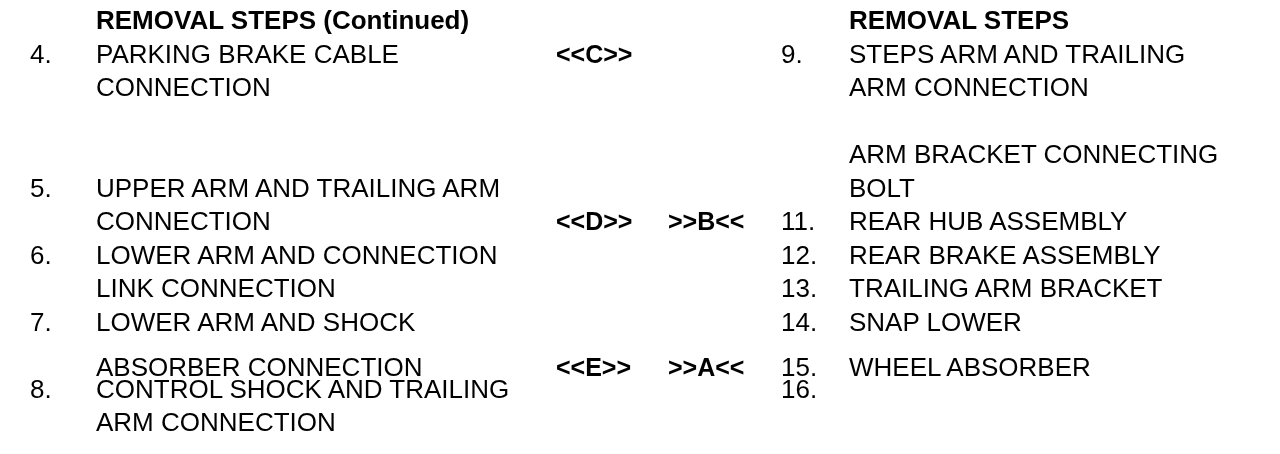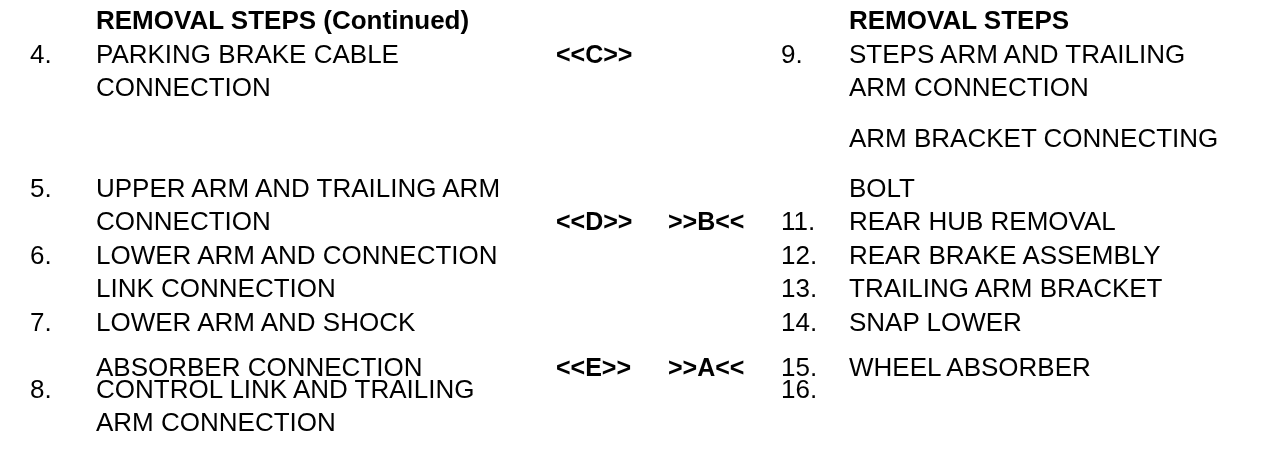--- a/index.html
+++ b/index.html
@@ -68,36 +68,36 @@
     <div class="cell col-r-num">9.</div>
     <div class="cell col-r-text">STEPS ARM AND TRAILING</div>
   </div>
 
   <div class="row" style="top:71px;">
     <div class="cell col-l-text">CONNECTION</div>
     <div class="cell col-r-text">ARM CONNECTION</div>
   </div>
 
 
-  <div class="row" style="top:122px;">
+  <div class="row" style="top:138px;">
     <div class="cell col-r-text">ARM BRACKET CONNECTING</div>
   </div>
 
   <div class="row" style="top:171.5px;">
     <div class="cell col-l-num">5.</div>
     <div class="cell col-l-text">UPPER ARM AND TRAILING ARM</div>
     <div class="cell col-r-text">BOLT</div>
   </div>
 
   <div class="row" style="top:205px;">
     <div class="cell col-l-text">CONNECTION</div>
     <div class="cell col-mark-1 mark">&lt;&lt;D&gt;&gt;</div>
     <div class="cell col-mark-2 mark">&gt;&gt;B&lt;&lt;</div>
     <div class="cell col-r-num">11.</div>
-    <div class="cell col-r-text">REAR HUB REMOVAL</div>
+    <div class="cell col-r-text">REAR HUB ASSEMBLY</div>
   </div>
 
   <div class="row" style="top:238.5px;">
     <div class="cell col-l-num">6.</div>
     <div class="cell col-l-text">LOWER ARM AND CONNECTION</div>
     <div class="cell col-r-num">12.</div>
     <div class="cell col-r-text">REAR BRAKE ASSEMBLY</div>
   </div>
 
   <div class="row" style="top:272px;">
@@ -116,21 +116,21 @@
   <div class="row" style="top:339px;margin-top:12px;">
     <div class="cell col-l-text">ABSORBER CONNECTION</div>
     <div class="cell col-mark-1 mark">&lt;&lt;E&gt;&gt;</div>
     <div class="cell col-mark-2 mark">&gt;&gt;A&lt;&lt;</div>
     <div class="cell col-r-num">15.</div>
     <div class="cell col-r-text">WHEEL ABSORBER</div>
   </div>
 
   <div class="row" style="top:372.5px;">
     <div class="cell col-l-num">8.</div>
-    <div class="cell col-l-text">CONTROL LINK AND TRAILING</div>
+    <div class="cell col-l-text">CONTROL SHOCK AND TRAILING</div>
     <div class="cell col-r-num">16.</div>
   </div>
 
   <div class="row" style="top:406px;">
     <div class="cell col-l-text">ARM CONNECTION</div>
   </div>
 
 </div>
 
 </body></html>

